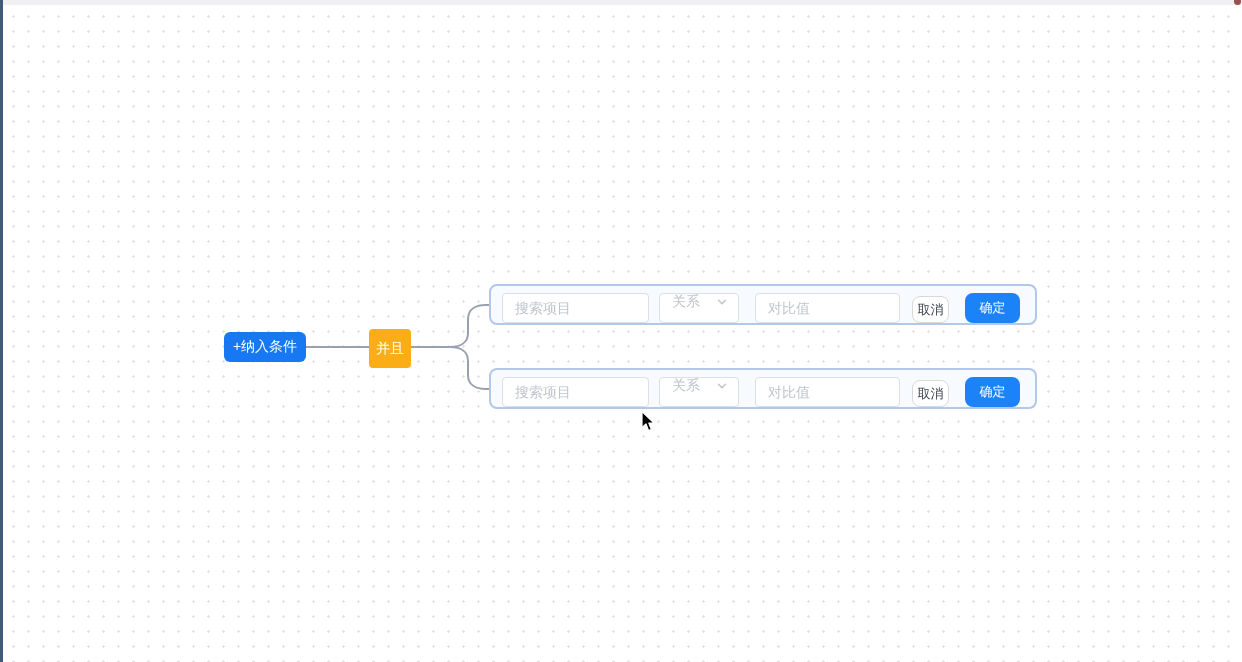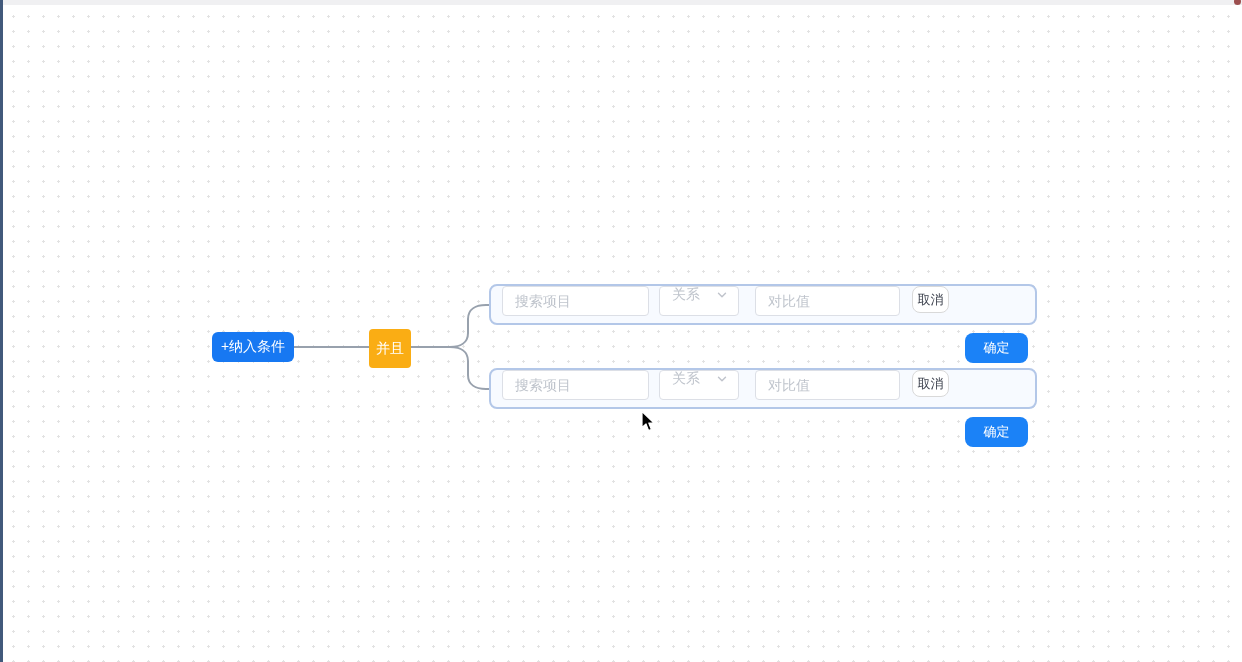--- a/index.html
+++ b/index.html
@@ -27,30 +27,30 @@
   
   svg.connectors { position: absolute; inset: 0; pointer-events: none; z-index: 1; }
   svg.connectors path { fill: none; stroke-width: 2; stroke-linecap: round; stroke-linejoin: round; }
 
   
   .node {
     position: absolute; z-index: 2;
     display: flex; align-items: center; justify-content: center;
     color: #ffffff; font-size: 14px; cursor: pointer; user-select: none;
   }
-  .root-node { left: 212px; top: 332px; width: 82px; height: 30px; border-radius: 6px; background: var(--root-node-bg); }
+  .root-node { left: 224px; top: 332px; width: 82px; height: 30px; border-radius: 6px; background: var(--root-node-bg); }
   .op-node   { left: 369px; top: 329px; width: 42px; height: 39px; border-radius: 4px; background: var(--operator-node-bg); }
 
   
   .card {
     position: absolute; left: 489px; width: 548px; height: 41px; z-index: 2;
     background: var(--card-bg);
     border: 2px solid var(--card-border);
     border-radius: 8px;
-    display: flex; align-items: flex-start;
+    display: flex; align-items: flex-end;
     padding: 0 7px 0 11px;
   }
   .card-1 { top: 284px; }
   .card-2 { top: 368px; }
 
   .field {
     height: 30px; background: #ffffff;
     border: 1px solid var(--input-border);
     border-radius: 4px;
     font-size: 14px; color: #5a5e66;
@@ -71,21 +71,21 @@
   .btn {
     flex-shrink: 0; border-radius: 8px; font-size: 13px; cursor: pointer;
     font-family: "Liberation Sans", sans-serif;
     display: flex; align-items: center; justify-content: center;
   }
   .btn-cancel {
     width: 37px; height: 27px; margin-left: 12px;
     background: #ffffff; border: 1px solid #d9d9d9; color: #3c414d;
   }
   .btn-confirm {
-    width: 63px; height: 30px; margin-left: 16px;
+    width: 55px; height: 30px; margin-left: 16px;
     background: var(--confirm-bg); border: none; color: #ffffff; margin-top: 47px;
   }
 
   
   .cursor { position: absolute; left: 640px; top: 410px; z-index: 10; pointer-events: none; }
 </style>
 </head>
 <body>
 
 <div class="stage">

